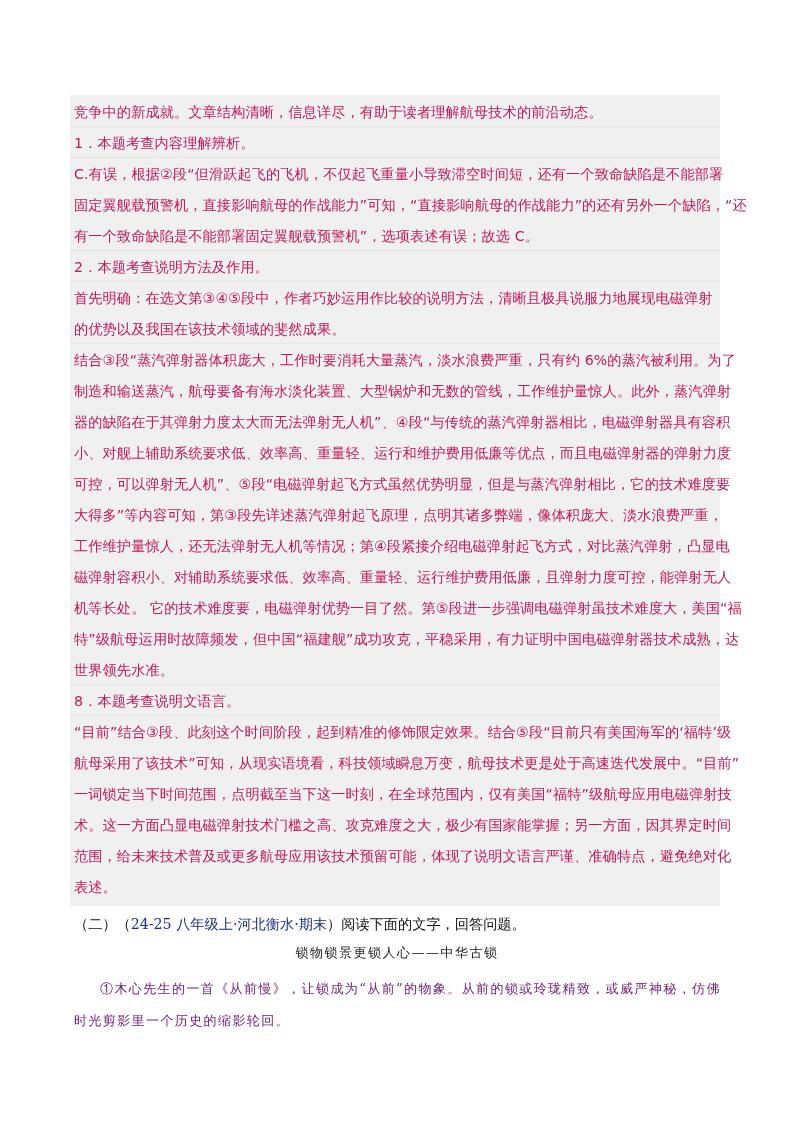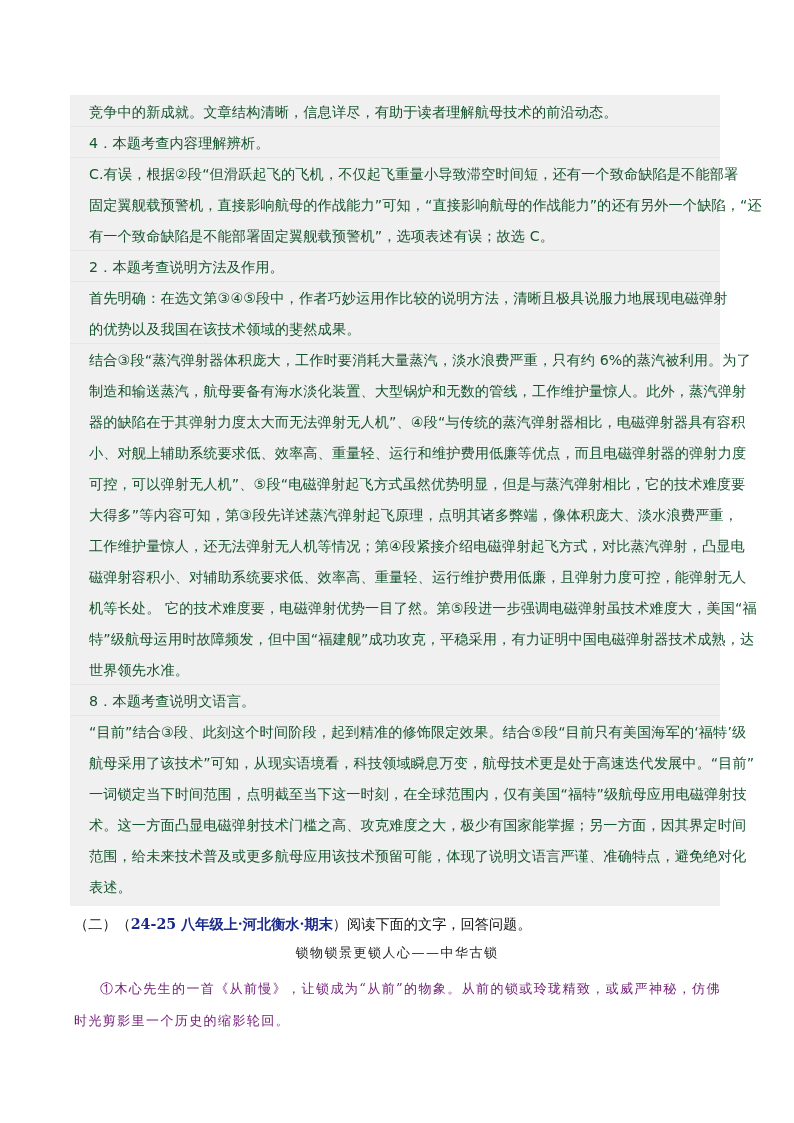--- a/index.html
+++ b/index.html
@@ -3,47 +3,47 @@
   <meta charset="utf-8">
   <style>
     html, body { margin: 0; padding: 0; background: #ffffff; }
     body { width: 794px; height: 1123px; position: relative; overflow: hidden; font-family: "DejaVu Sans", sans-serif; }
     .page { position: absolute; left: 0; top: 0; width: 794px; height: 1123px; background: #fff; }
     .answer-box {
       position: absolute; left: 70px; top: 95px; width: 650px; height: 811px;
       background: #f1f0f0; box-sizing: border-box; padding: 0 4px;
     }
     .line {
-      position: absolute; left: 19px; height: 24px; line-height: 24px;
-      font-size: 14.2px; color: #14532d; white-space: nowrap; letter-spacing: 0.1px;
+      position: absolute; left: 4px; height: 24px; line-height: 24px;
+      font-size: 14.2px; color: #be185d; white-space: nowrap; letter-spacing: 0.1px;
     }
     .sep { position: absolute; left: 0; width: 650px; height: 1px; background: #e7e5e5; }
     .section-head {
       position: absolute; left: 74px; top: 912px; height: 24px; line-height: 24px;
       font-size: 14.2px; color: #111; white-space: nowrap;
     }
-    .src { color: #1a2a8a; font-weight: bold; font-family: "DejaVu Serif", serif; }
+    .src { color: #1a2a8a; font-weight: normal; font-family: "DejaVu Serif", serif; }
     .art-title {
       position: absolute; left: 0; width: 794px; top: 944px; text-align: center;
       font-size: 13px; color: #222; font-family: "DejaVu Serif", serif; letter-spacing: 1.5px;
     }
     .art-line {
       position: absolute; font-size: 13px; color: #701a75; font-family: "DejaVu Serif", serif;
       white-space: nowrap; letter-spacing: 1.4px;
     }
   </style>
 </head>
 <body>
 
 <div class="page">
 
   <div class="answer-box">
     <div class="line" style="top:5px">竞争中的新成就。文章结构清晰，信息详尽，有助于读者理解航母技术的前沿动态。</div>
     <div class="sep" style="top:31px"></div>
-    <div class="line" style="top:36px">4．本题考查内容理解辨析。</div>
+    <div class="line" style="top:36px">1．本题考查内容理解辨析。</div>
     <div class="sep" style="top:62px"></div>
     <div class="line" style="top:67px">C.有误，根据②段“但滑跃起飞的飞机，不仅起飞重量小导致滞空时间短，还有一个致命缺陷是不能部署</div>
     <div class="line" style="top:98px">固定翼舰载预警机，直接影响航母的作战能力”可知，“直接影响航母的作战能力”的还有另外一个缺陷，“还</div>
     <div class="line" style="top:129px">有一个致命缺陷是不能部署固定翼舰载预警机”，选项表述有误；故选 C。</div>
     <div class="sep" style="top:155px"></div>
     <div class="line" style="top:160px">2．本题考查说明方法及作用。</div>
     <div class="sep" style="top:186px"></div>
     <div class="line" style="top:191px">首先明确：在选文第③④⑤段中，作者巧妙运用作比较的说明方法，清晰且极具说服力地展现电磁弹射</div>
     <div class="line" style="top:222px">的优势以及我国在该技术领域的斐然成果。</div>
     <div class="sep" style="top:248px"></div>

